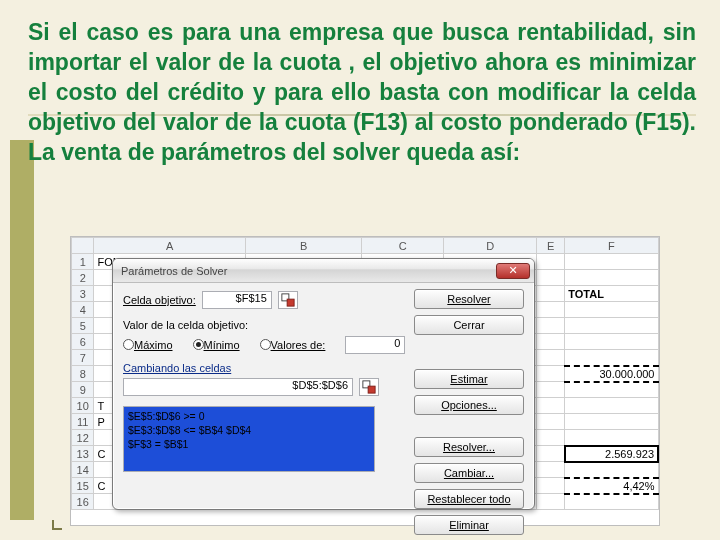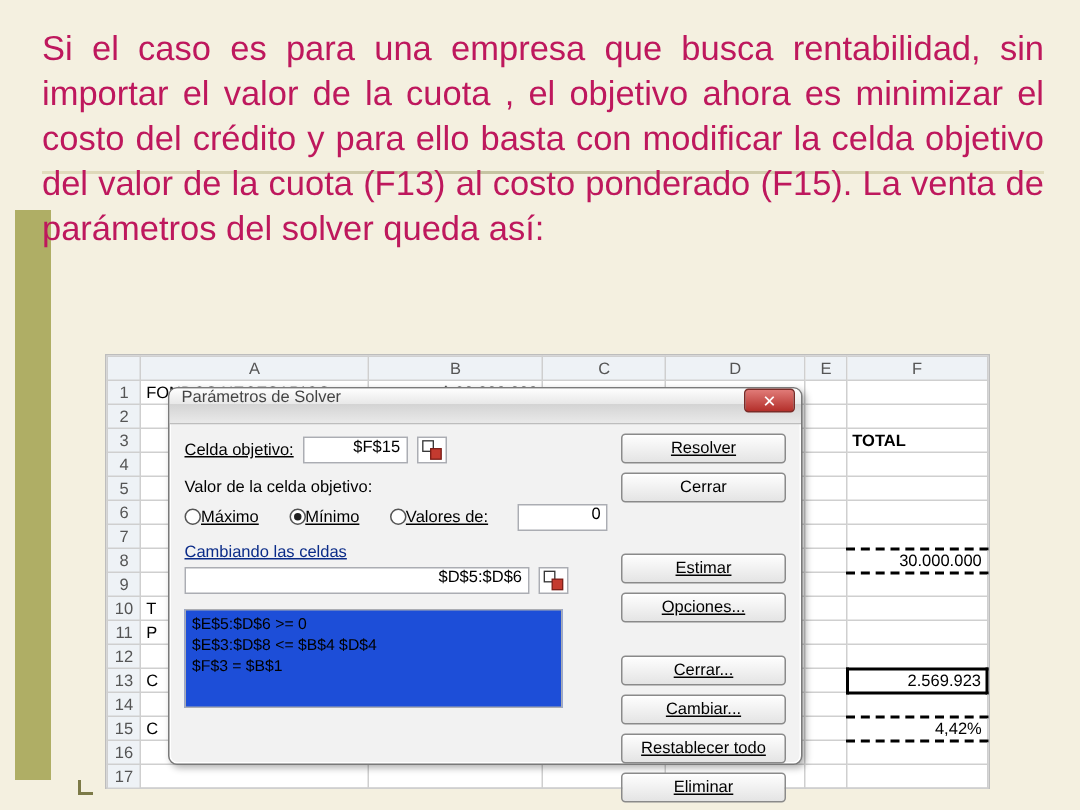--- a/index.html
+++ b/index.html
@@ -8,21 +8,22 @@
     background: #F4F0E0;
     font-family: Arial, sans-serif;
     position: relative;
     overflow: hidden;
   }
   .left-accent { position:absolute; left:10px; top:140px; width:24px; height:380px; background:#AFAE65; }
   .top-hr { position:absolute; left:28px; right:24px; top:114px; height:2px; background:linear-gradient(90deg,#d2cba0,#9a996a,#d2cba0); opacity:.55; }
   .intro {
     position:absolute; left:28px; right:24px; top:18px;
     font-size:23px; line-height:1.3; text-align:justify;
-    color:#be185d;
+    color:#15803d;
+    font-weight:bold;
   }
   .sheet {
     position:absolute; left:70px; top:236px; width:590px; height:290px;
     background:#fff; border:1px solid #bdbdbd; font-size:11px;
   }
   .sheet table { border-collapse:collapse; width:100%; }
   .sheet th, .sheet td { border:1px solid #cfcfcf; height:16px; padding:0 3px; white-space:nowrap; overflow:hidden; }
   .sheet th { background:#eef2f6; text-align:center; font-weight:normal; color:#555; }
   .rowhdr { background:#eef2f6; text-align:center; width:18px; color:#555; }
   .colA { width:130px; } .colB{width:100px;} .colC{width:70px;} .colD{width:80px;} .colE{width:24px;} .colF{width:80px;}
@@ -32,21 +33,21 @@
   .rgt { text-align:right; }
   .dialog {
     position:absolute; left:112px; top:258px; width:423px; height:252px;
     background:#F2F2F2; border:1px solid #7a7a7a; border-radius:6px;
     box-shadow:inset 0 0 0 1px #fff, 2px 2px 5px rgba(0,0,0,.3);
     font-size:11px;
   }
   .tbar {
     height:24px; border-radius:5px 5px 0 0;
     background:linear-gradient(#fefefe,#e8e8e8 45%,#d4d4d4 46%,#e9e9e9);
-    padding-left:8px; display:flex; align-items:flex-start; color:#444;
+    padding-left:8px; display:flex; align-items:center; color:#444;
     border-bottom:1px solid #bdbdbd;
   }
   .xbtn {
     margin-left:auto; margin-right:4px; width:34px; height:16px;
     background:linear-gradient(#e07a77,#b4302b); border:1px solid #7a2b27;
     border-radius:3px; display:flex; align-items:center; justify-content:center;
     color:#fff; font-size:11px;
   }
   .body { padding:8px 10px; position:relative; height:calc(100% - 24px); }
   .lbluline { text-decoration:underline; }
@@ -230,29 +231,20 @@
           <th class="rowhdr">15</th>
           <td>C</td>
           <td></td>
           <td></td>
           <td></td>
           <td></td>
           <td class="rgt sel-top sel-bot">4,42%</td>
         </tr>
     <tr>
           <th class="rowhdr">16</th>
-          <td></td>
-          <td></td>
-          <td></td>
-          <td></td>
-          <td></td>
-          <td></td>
-        </tr>
-    <tr>
-          <th class="rowhdr">17</th>
           <td></td>
           <td></td>
           <td></td>
           <td></td>
           <td></td>
           <td></td>
         </tr>
   </tbody>
     </table>
 </div>
@@ -307,21 +299,21 @@
 
     <div class="btncol">
       <div class="btn"><span class="lbluline">Resolver</span></div>
       <div class="btn">Cerrar</div>
       <div style="height:22px;"></div>
       <div class="btn"><span class="lbluline">Estimar</span></div>
       <div class="btn"><span class="lbluline">Opciones...</span></div>
     </div>
     <div class="btncol2">
       <div style="height:30px;"></div>
-      <div class="btn"><span class="lbluline">Cerrar...</span></div>
+      <div class="btn"><span class="lbluline">Resolver...</span></div>
       <div class="btn"><span class="lbluline">Cambiar...</span></div>
       <div class="btn"><span class="lbluline">Restablecer todo</span></div>
       <div class="btn"><span class="lbluline">Eliminar</span></div>
 
     </div>
 
   </div>
 </div>
 
 <div class="corner-mark"></div>

